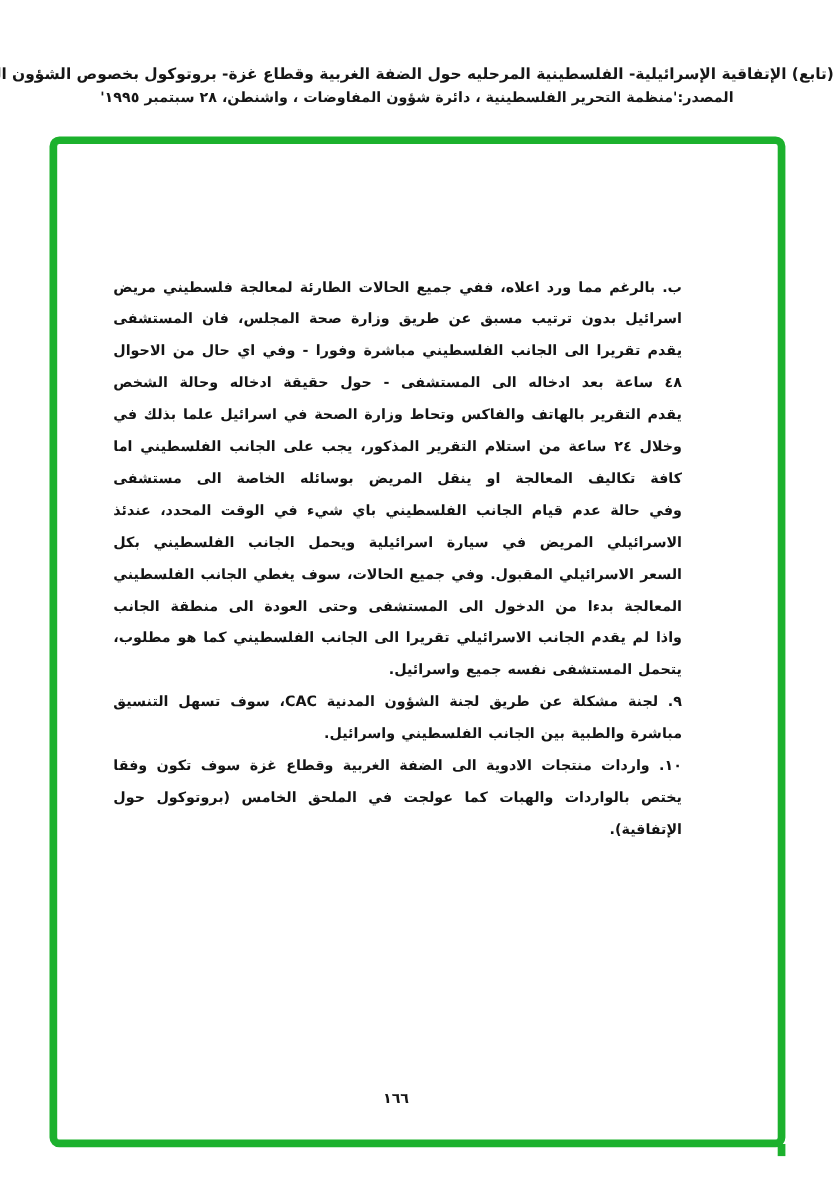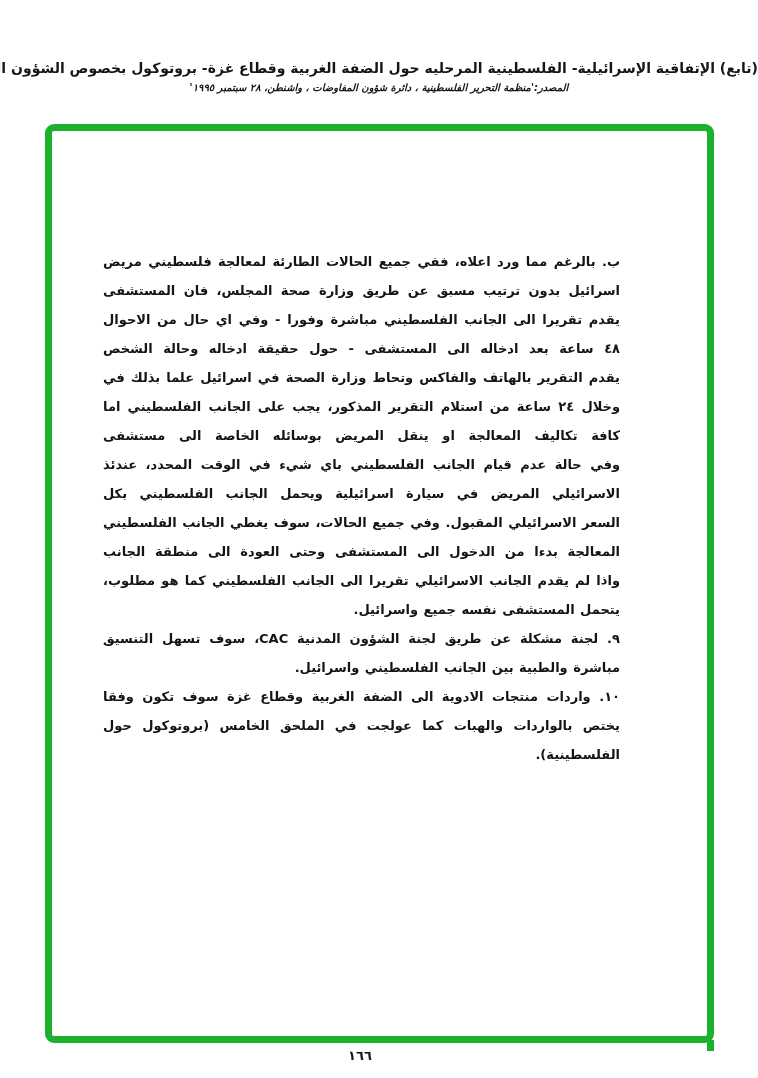--- a/index.html
+++ b/index.html
@@ -18,24 +18,23 @@
     direction: rtl;
   }
   .doc-title {
     font-size: 14px;
     font-weight: 700;
     white-space: nowrap;
     letter-spacing: 0px;
   }
   .doc-source {
     margin-top: 6px;
-    font-size: 10px;
+    font-size: 13px;
     font-weight: 700;
     white-space: nowrap;
-    font-style: italic;
   }
   .highlight-frame {
     position: absolute;
     left: 45px; top: 124px;
     width: 669px; height: 919px;
     border: 7px solid #1cb12d;
     border-radius: 9px;
     background: transparent;
   }
   .frame-overshoot {
@@ -59,21 +58,21 @@
     text-align: justify;
     text-align-last: justify;
     word-spacing: 1px;
     color: #141414;
   }
   .ln.end {
     text-align-last: right;
   }
   .page-number {
     position: absolute;
-    left: 300px; top: 1048px;
+    left: 300px; top: 992px;
     width: 120px;
     text-align: center;
     font-size: 13px;
     font-weight: 700;
     direction: rtl;
   }
 </style>
 </head>
 <body>
 
@@ -96,16 +95,16 @@
   <div class="ln">وفي حالة عدم قيام الجانب الفلسطيني باي شيء في الوقت المحدد، عندئذ سوف ينقل  المستشفى</div>
   <div class="ln">الاسرائيلي المريض في سيارة اسرائيلية ويحمل الجانب الفلسطيني بكل التكاليف وفقا لمعدل</div>
   <div class="ln">السعر الاسرائيلي المقبول. وفي جميع الحالات، سوف يغطي الجانب الفلسطيني جميع تكاليف</div>
   <div class="ln end">المعالجة بدءا من الدخول الى المستشفى وحتى العودة الى منطقة الجانب الفلسطيني.</div>
   <div class="ln">واذا لم يقدم الجانب الاسرائيلي تقريرا الى الجانب الفلسطيني كما هو مطلوب، عندئذ سوف</div>
   <div class="ln end">يتحمل المستشفى نفسه جميع واسرائيل.</div>
   <div class="ln">٩.  لجنة مشكلة عن طريق لجنة الشؤون المدنية CAC، سوف تسهل التنسيق والتعاون بشأن القضايا</div>
   <div class="ln end">مباشرة والطبية بين الجانب الفلسطيني واسرائيل.</div>
   <div class="ln">١٠. واردات منتجات الادوية الى الضفة الغربية وقطاع غزة سوف تكون وفقا للترتيبات العامة فيما</div>
   <div class="ln">يختص بالواردات والهبات كما عولجت في الملحق الخامس (بروتوكول حول العلاقات</div>
-  <div class="ln end">الفلسطينية).</div>
+  <div class="ln end">الإتفاقية).</div>
 </main>
 
 <div class="page-number">١٦٦</div>
 
 </body></html>

